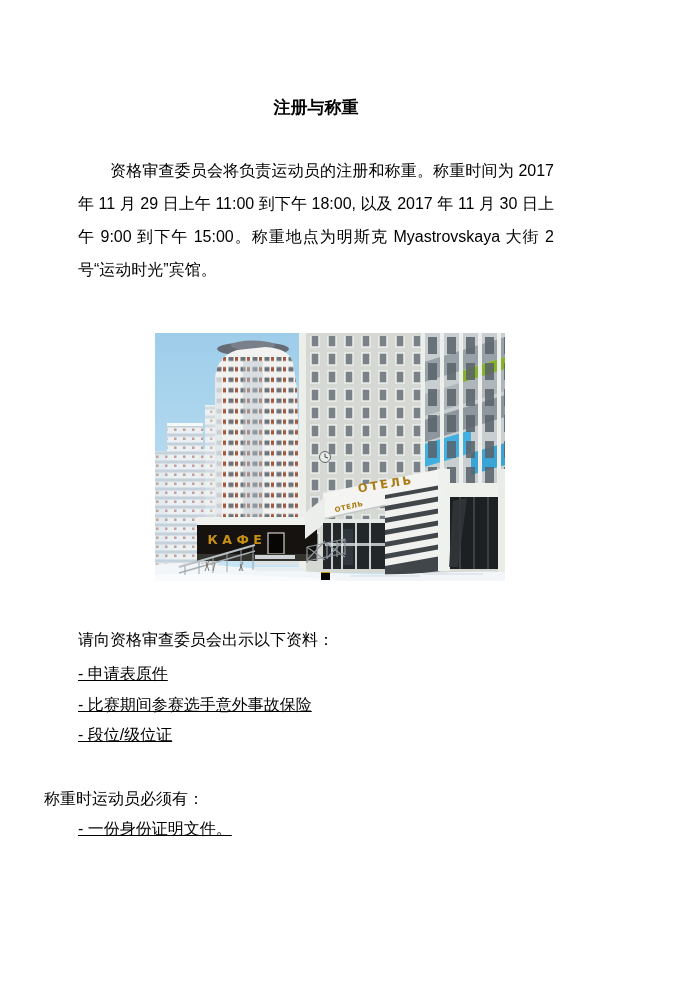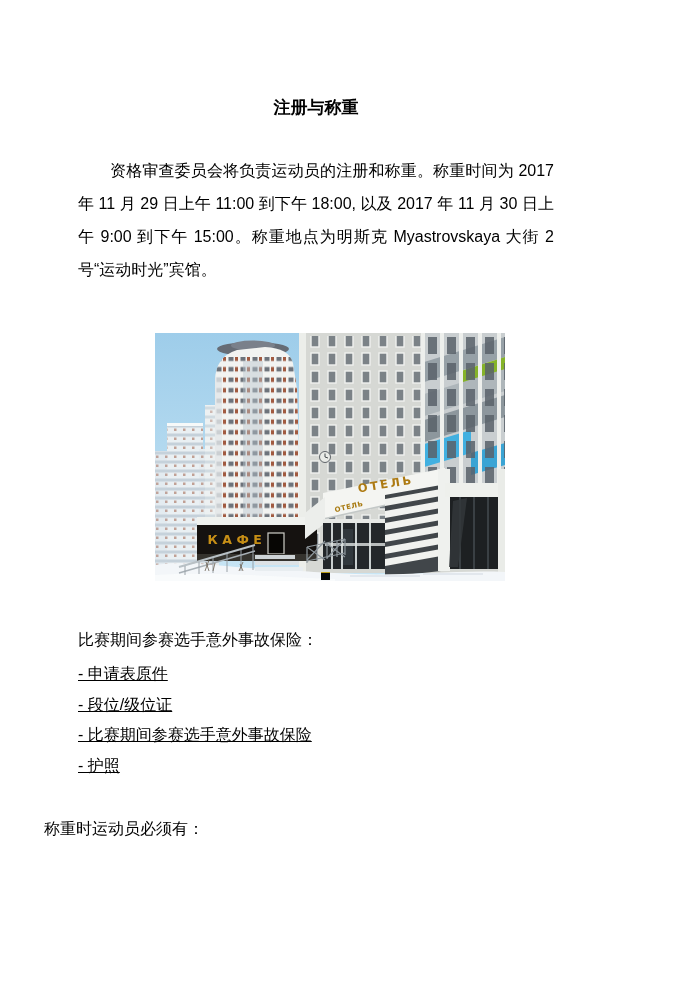--- a/index.html
+++ b/index.html
@@ -168,23 +168,25 @@
         <path d="M84,238 L88,229 M88,238 L85,231"></path>
       </g>
 
       <g>
         <rect x="166" y="239" width="9" height="1.5" fill="#bb9a12"></rect>
         <rect x="166" y="240" width="9" height="7" fill="#060606"></rect>
       </g>
     </svg>
   </figure>
 
-  <p class="sec-head">比赛期间参赛选手意外事故保险：</p>
+  <p class="sec-head">请向资格审查委员会出示以下资料：</p>
   <ul class="doc-list">
     <li>- 申请表原件</li>
+    <li>- 比赛期间参赛选手意外事故保险</li>
     <li>- 段位/级位证</li>
-    <li>- 比赛期间参赛选手意外事故保险</li>
-    <li>- 护照</li>
   </ul>
 
   <p class="sec-head second">称重时运动员必须有：</p>
+  <ul class="doc-list second">
+    <li>- 一份身份证明文件。</li>
+  </ul>
 
 </main>
 
 </body></html>

